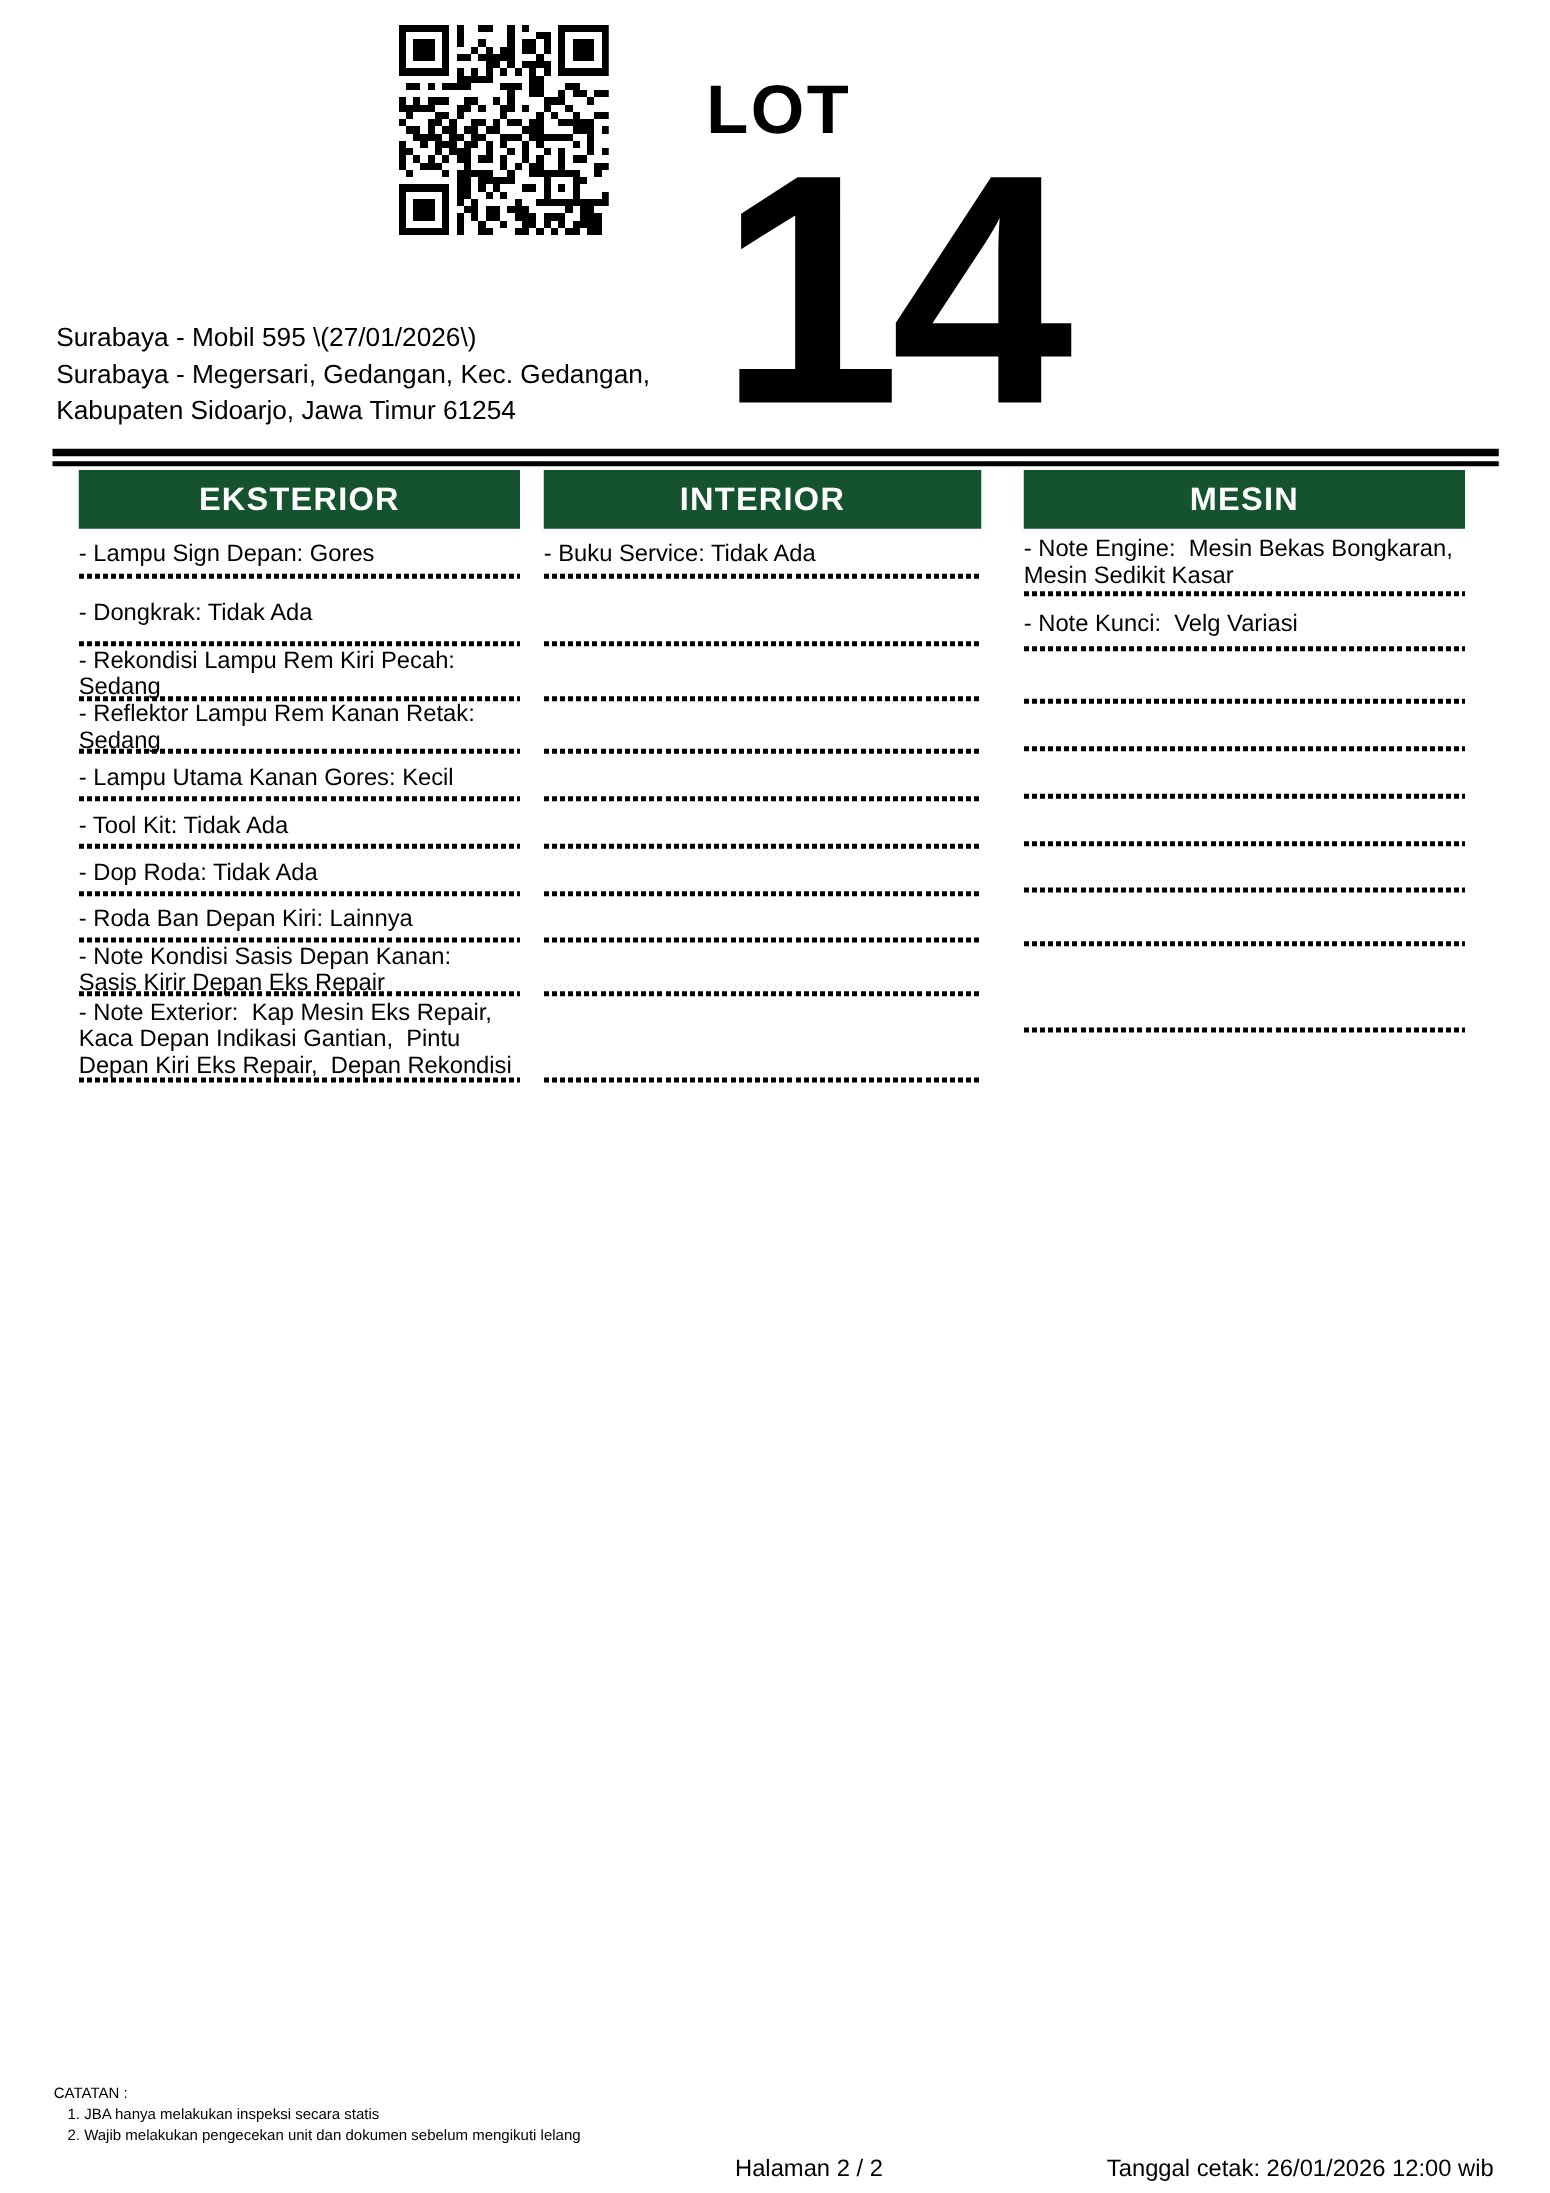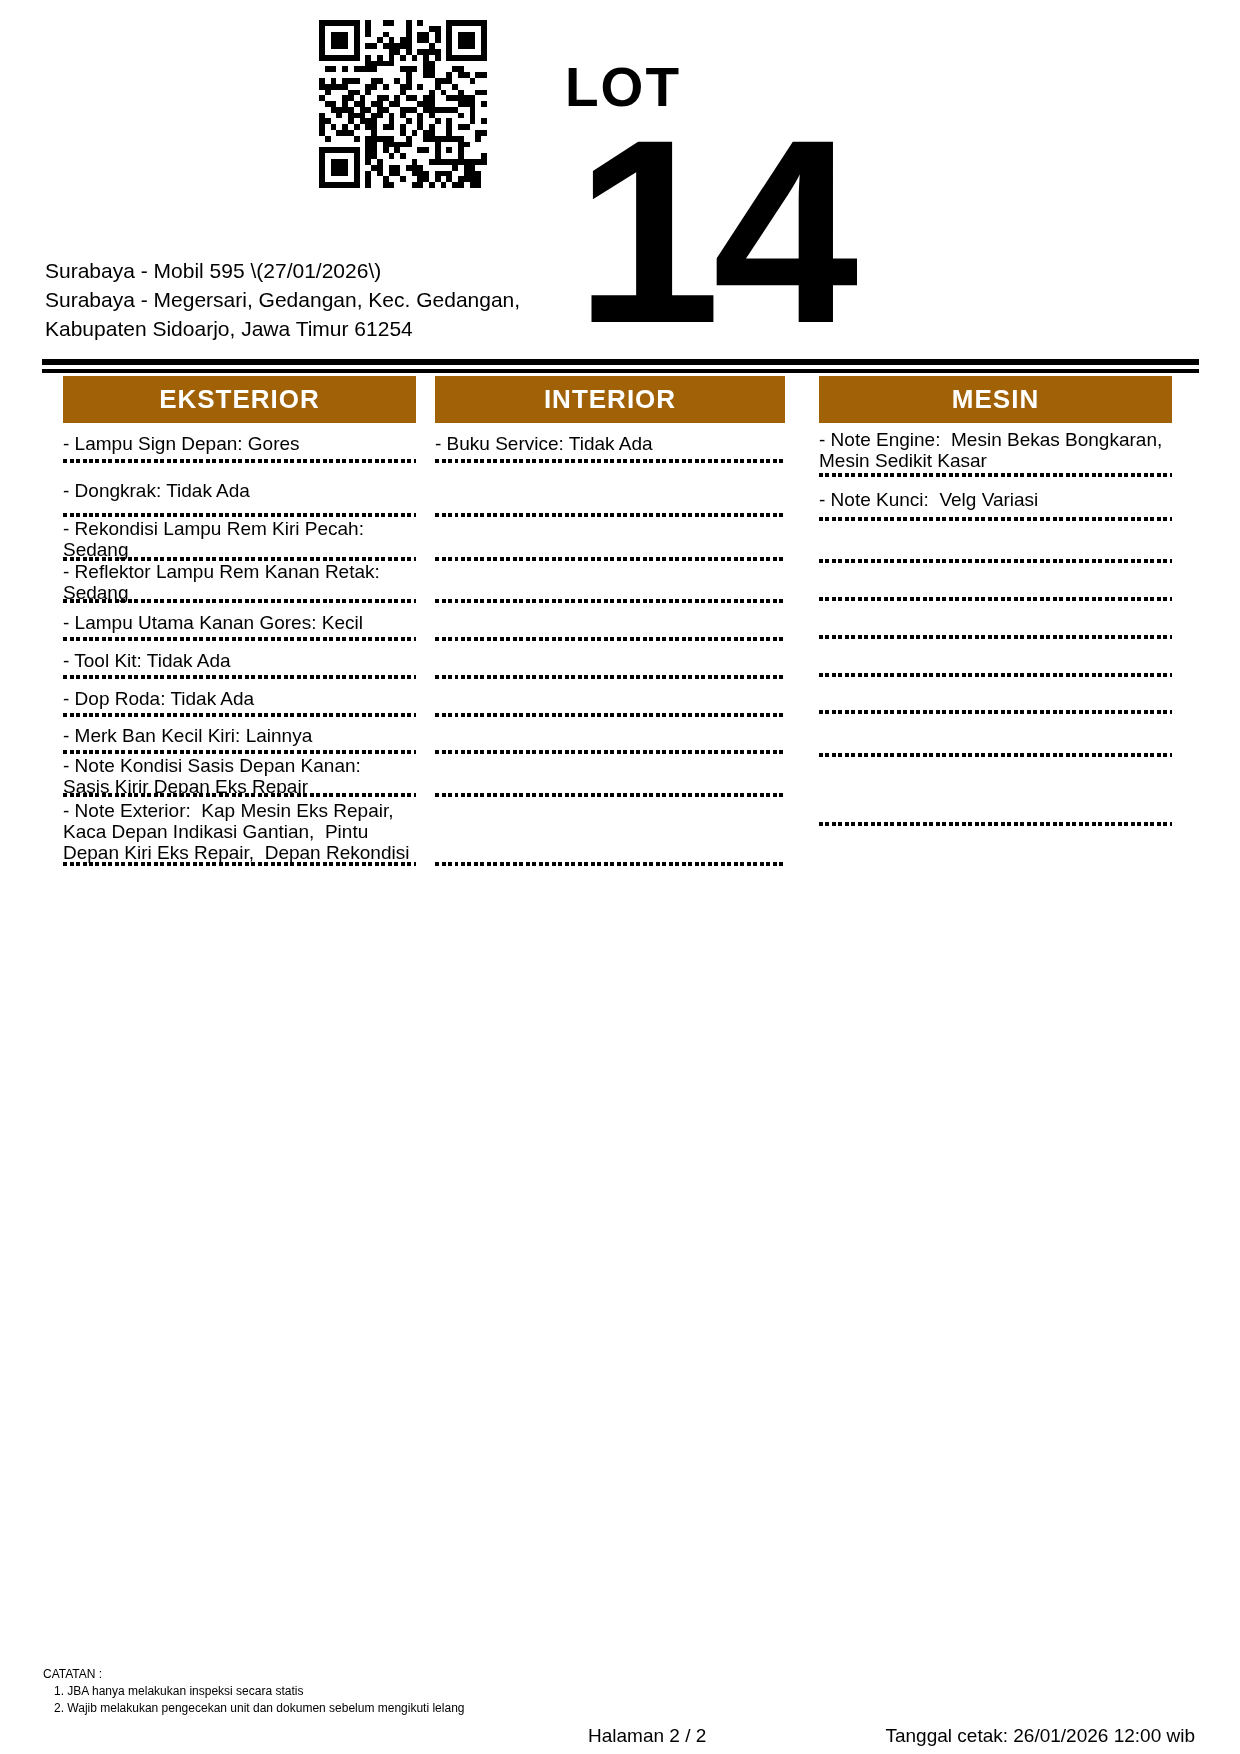--- a/index.html
+++ b/index.html
@@ -14,21 +14,21 @@
   #lot-label{left:565px;top:60px;font-size:55px;font-weight:bold;letter-spacing:2px;line-height:1;}
   #lot-number{left:575px;top:133px;font-size:262px;font-weight:bold;letter-spacing:-8px;line-height:197px;}
   #address{left:45px;top:256px;font-size:21px;line-height:29px;white-space:nowrap;}
   
   .rule{left:42px;width:1157px;background:#000;}
   #rule-top{top:359px;height:6px;}
   #rule-bottom{top:369px;height:4px;}
   
   .col{top:376px;}
   .col-header{
-    height:47px;background:#a16207;color:#fff;display:flex;align-items:center;justify-content:center;
+    height:47px;background:#14532d;color:#fff;display:flex;align-items:center;justify-content:center;
     font-weight:bold;font-size:26px;letter-spacing:1px;
   }
   .cell{
     display:flex;align-items:center;
     font-size:19px;line-height:21px;white-space:pre-wrap;
     background-image:repeating-linear-gradient(90deg,#000 0 4px,transparent 4px 6.5px);
     background-repeat:no-repeat;background-position:left bottom;background-size:100% 4px;
   }
   .cell-text{width:100%;}
   
@@ -469,21 +469,21 @@
 <div id="table">
     <div class="abs col" style="left: 63px; width: 353px;">
       <div class="col-header">EKSTERIOR</div>
       <div class="cell" style="height: 40px;"><div class="cell-text">- Lampu Sign Depan: Gores</div></div>
       <div class="cell" style="height: 54px;"><div class="cell-text">- Dongkrak: Tidak Ada</div></div>
       <div class="cell" style="height: 44px;"><div class="cell-text">- Rekondisi Lampu Rem Kiri Pecah: Sedang</div></div>
       <div class="cell" style="height: 42px;"><div class="cell-text">- Reflektor Lampu Rem Kanan Retak: Sedang</div></div>
       <div class="cell" style="height: 38px;"><div class="cell-text">- Lampu Utama Kanan Gores: Kecil</div></div>
       <div class="cell" style="height: 38px;"><div class="cell-text">- Tool Kit: Tidak Ada</div></div>
       <div class="cell" style="height: 38px;"><div class="cell-text">- Dop Roda: Tidak Ada</div></div>
-      <div class="cell" style="height: 37px;"><div class="cell-text">- Merk Ban Kecil Kiri: Lainnya</div></div>
+      <div class="cell" style="height: 37px;"><div class="cell-text">- Roda Ban Depan Kiri: Lainnya</div></div>
       <div class="cell" style="height: 43px;"><div class="cell-text">- Note Kondisi Sasis Depan Kanan:  Sasis Kirir Depan Eks Repair</div></div>
       <div class="cell" style="height: 69px;"><div class="cell-text">- Note Exterior:  Kap Mesin Eks Repair,  Kaca Depan Indikasi Gantian,  Pintu Depan Kiri Eks Repair,  Depan Rekondisi</div></div>
     </div>
     <div class="abs col" style="left: 435px; width: 350px;">
       <div class="col-header">INTERIOR</div>
       <div class="cell" style="height: 40px;"><div class="cell-text">- Buku Service: Tidak Ada</div></div>
       <div class="cell" style="height: 54px;"><div class="cell-text"></div></div>
       <div class="cell" style="height: 44px;"><div class="cell-text"></div></div>
       <div class="cell" style="height: 42px;"><div class="cell-text"></div></div>
       <div class="cell" style="height: 38px;"><div class="cell-text"></div></div>

